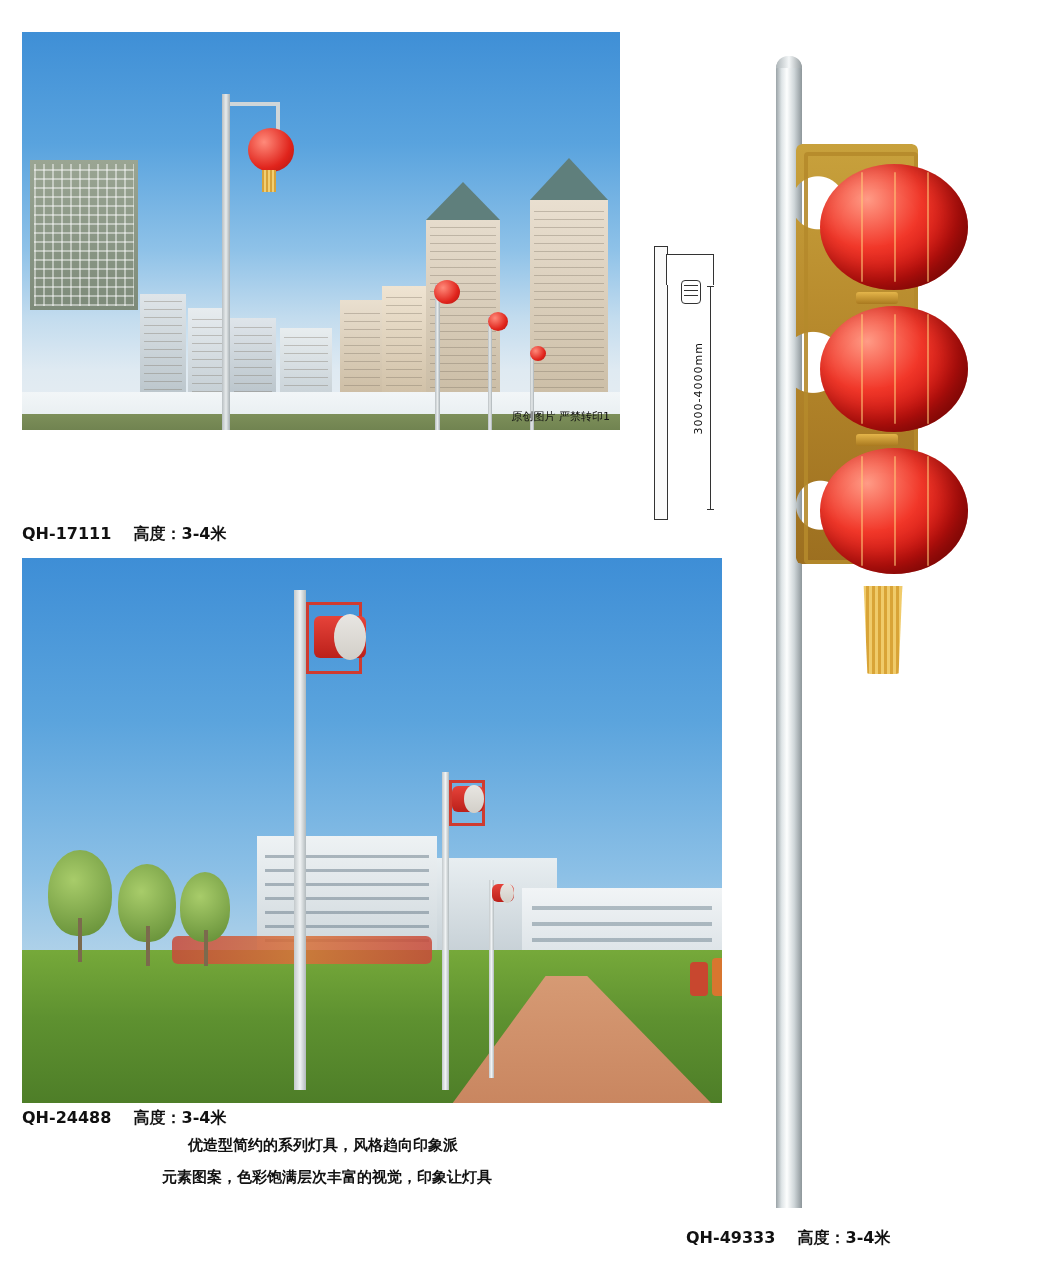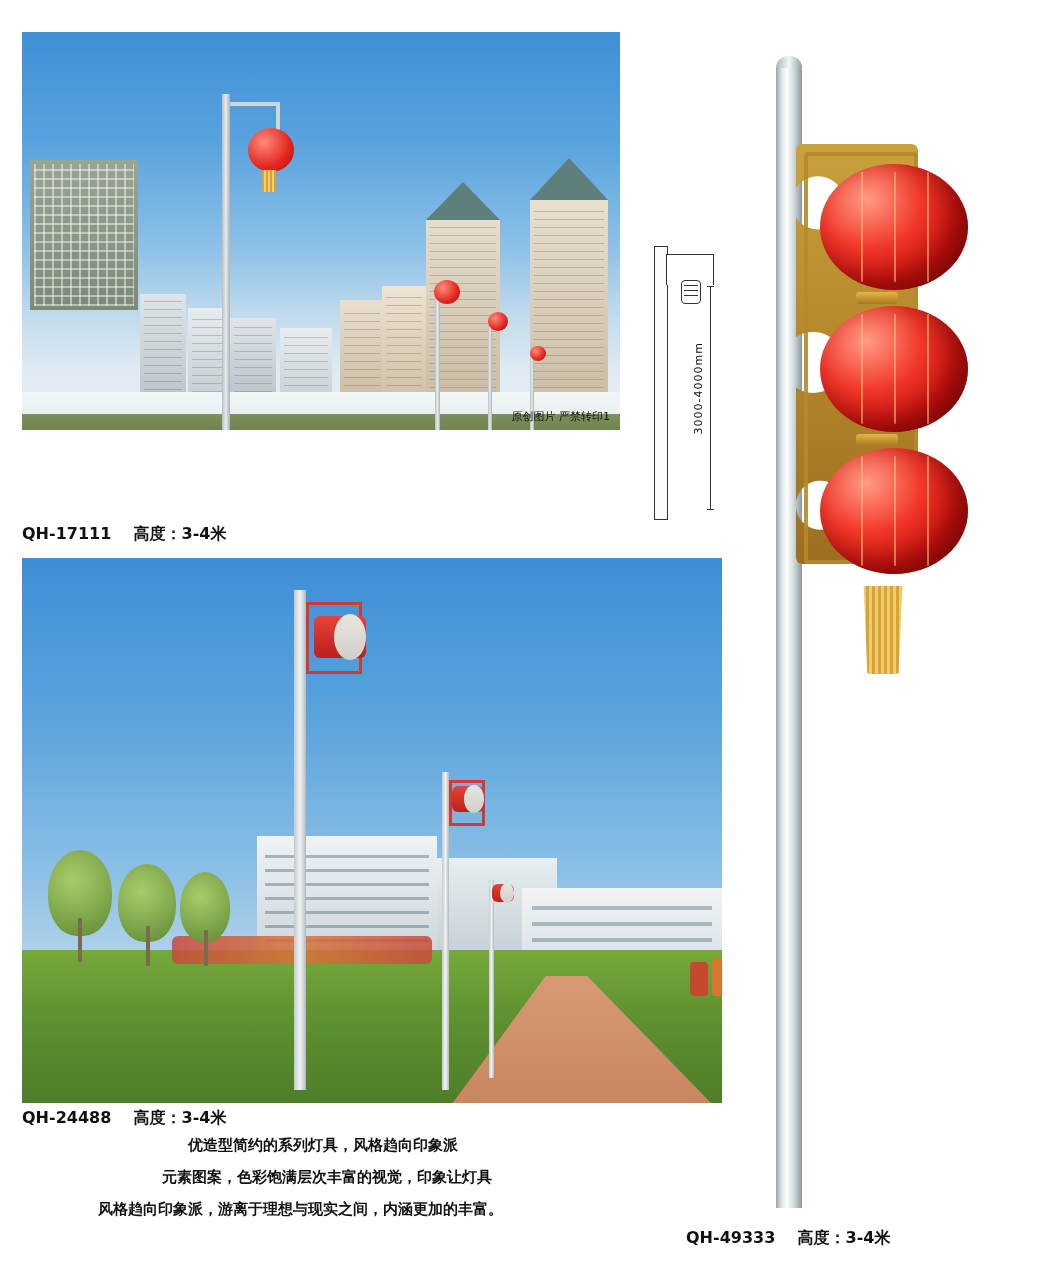--- a/index.html
+++ b/index.html
@@ -214,21 +214,20 @@
   </div>
 
   <div class="cap" style="left:22px;top:1108px;">
     <span>QH-24488</span>
     &nbsp;&nbsp;
     <span>高度：3-4米</span>
   </div>
 
   <div class="note" style="left:188px;top:1136px;">优造型简约的系列灯具，风格趋向印象派</div>
   <div class="note" style="left:150px;top:1168px;margin-left:12px;">元素图案，色彩饱满层次丰富的视觉，印象让灯具</div>
-  <div class="note" style="left:98px;top:1200px;">风格趋向印象派，游离于理想与现实之间，内涵更加的丰富。</div>
 
   <div id="rightpole">
     <div id="rp-pole"></div>
     <div id="rp-cap"></div>
 
     <div id="rp-bracket"></div>
     <div id="rp-bracket-in"></div>
 
     <div class="rp-lant" style="top:108px;width:148px;height:126px;">
       <div class="rib" style="left:28%;"></div>

